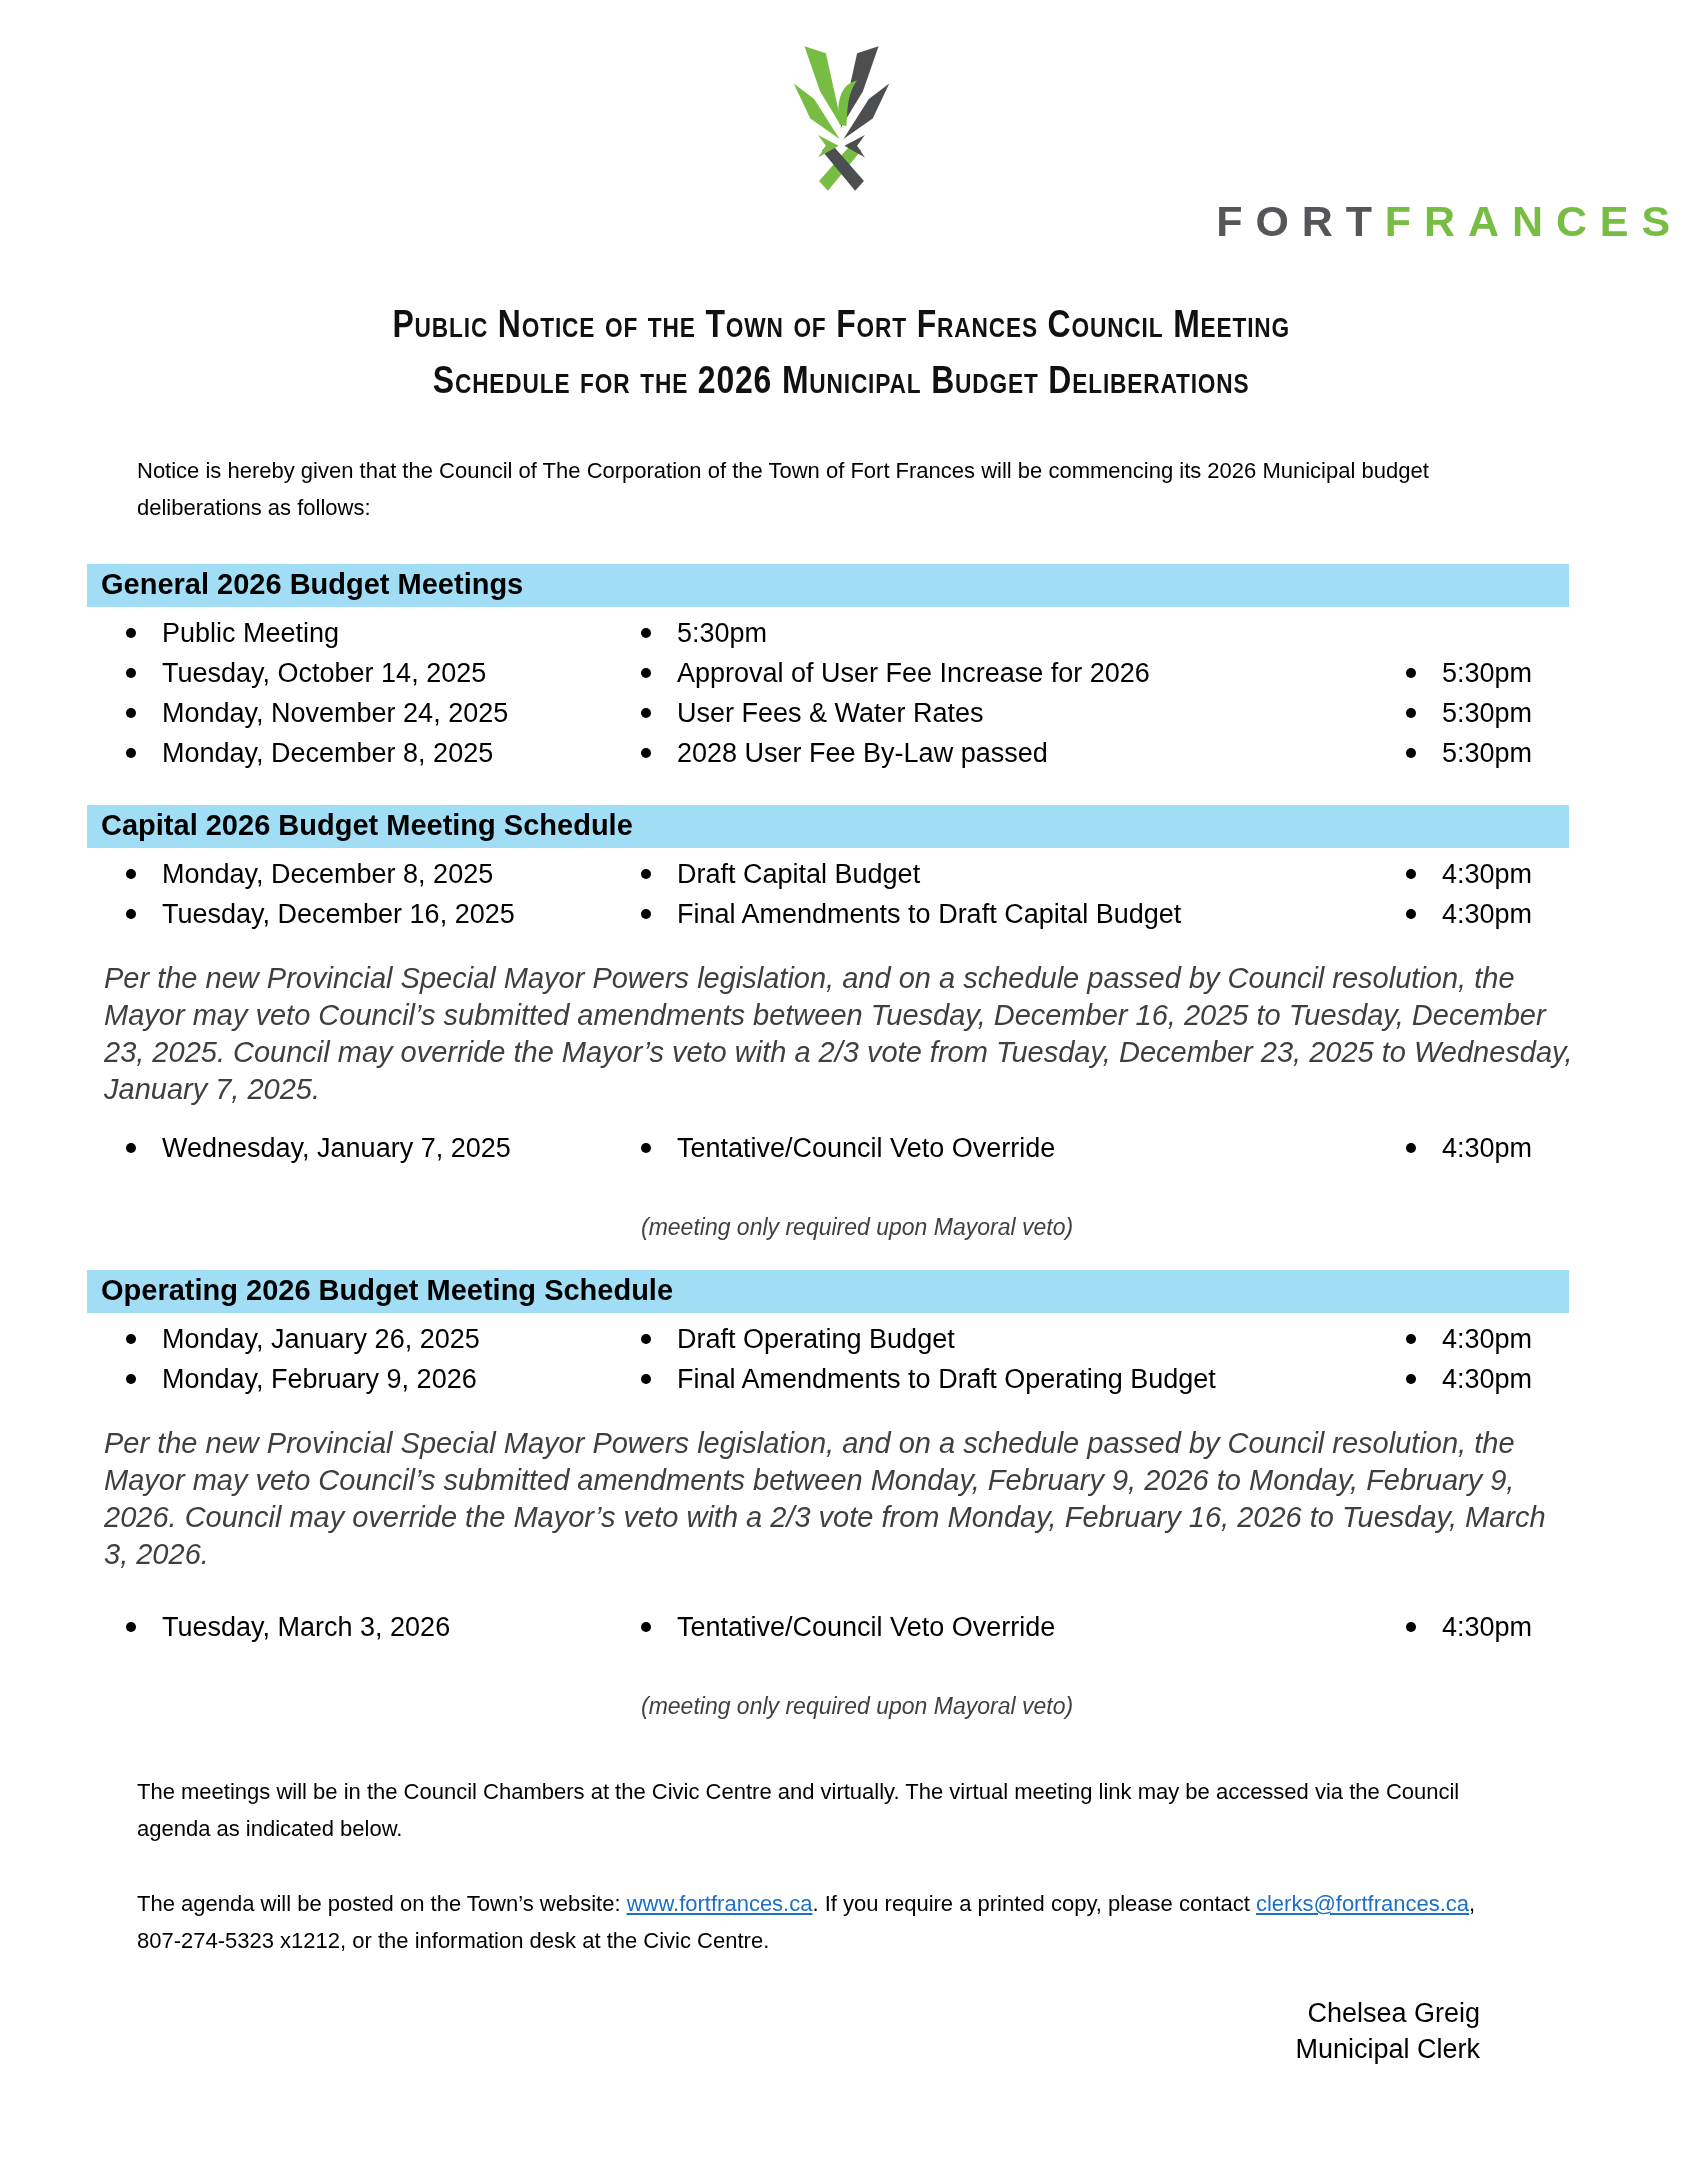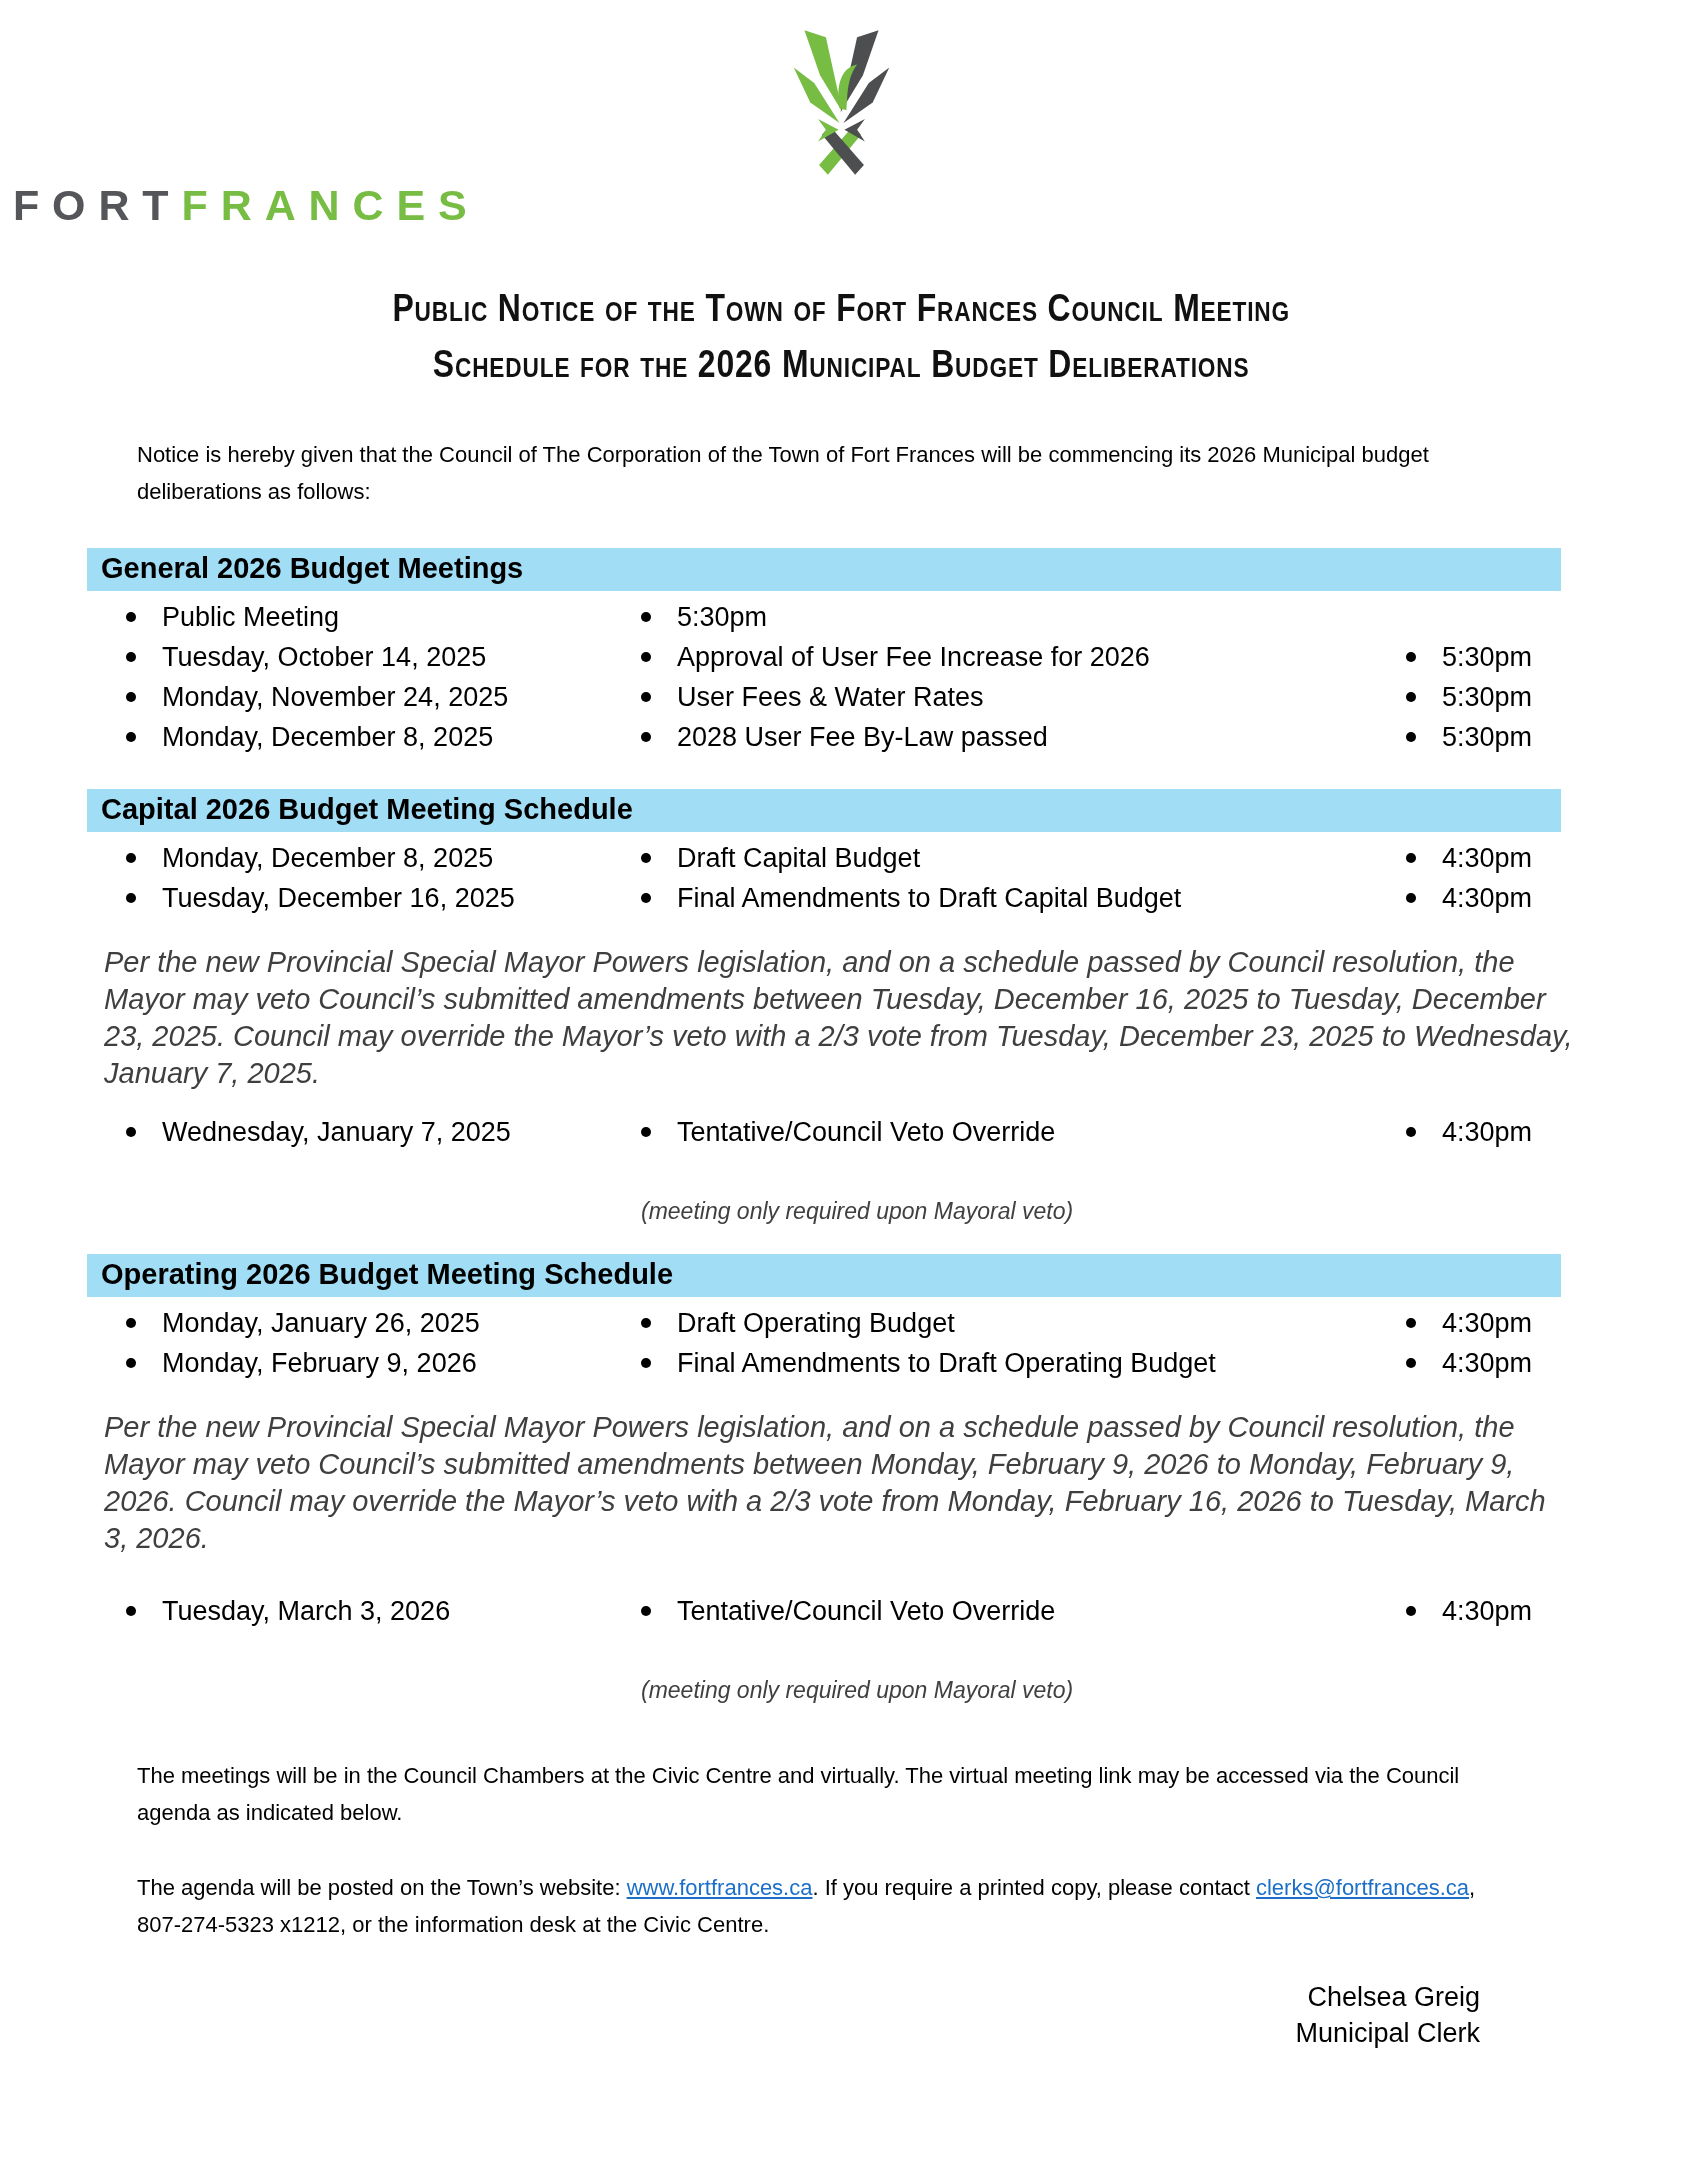--- a/index.html
+++ b/index.html
@@ -5,35 +5,35 @@
   html,body { margin:0; padding:0; background:#ffffff; }
   .page {
     position:relative;
     width:1683px; height:2178px;
     background:#ffffff;
     font-family:"Liberation Sans", sans-serif;
     color:#000;
     overflow:hidden;
   }
   
-  .logo-block { text-align:left;margin-top:28px; }
+  .logo-block { padding-top:44px; text-align:right; }
   .logo-block svg { display:block; margin:0 auto; }
   .brand { margin-top:6px; font-size:43px; font-weight:bold; letter-spacing:0.30em; white-space:nowrap; padding-left:0.30em; }
   .brand .fort { color:#55565A; }
   .brand .frances { color:#77BC43; }
   
   .title { margin-top:50px; text-align:center; font-weight:bold; font-variant:small-caps;
            font-size:38px; line-height:56px; color:#111; }
   .title .tline { display:inline-block; white-space:nowrap; transform:scaleX(0.84); transform-origin:50% 50%; letter-spacing:1px; }
   
   .para { margin:44px 198px 0 137px; font-size:22px; line-height:37px; }
   .note { margin:26px 109px 0 104px; font-size:29px; line-height:37px; font-style:italic; color:#3F3F3F; }
   
   .bar { margin-top:38px; margin-left:87px; width:1460px; background:#A1DEF6;
-         padding:4px 0 6px 14px; font-size:29px; font-weight:bold; color:#000; }
+         padding:4px 8px 6px 14px; font-size:29px; font-weight:bold; color:#000; }
   .bar.tight { margin-top:24px; }
   
   .rows { margin-top:6px; }
   .srow { display:grid; grid-template-columns:515px 765px 1fr; margin-left:126px; margin-right:122px; }
   .srow + .srow { margin-top:0; }
   .cell { display:flex; align-items:flex-start; font-size:27px; line-height:40px; }
   .dotcol { flex:0 0 36px; display:flex; }
   .dot { width:10px; height:10px; border-radius:50%; background:#000; margin-top:15px; }
   .veto { margin-top:20px; }
   .subnote { font-size:23px; line-height:38px; font-style:italic; color:#404040;margin-top:40px; }

